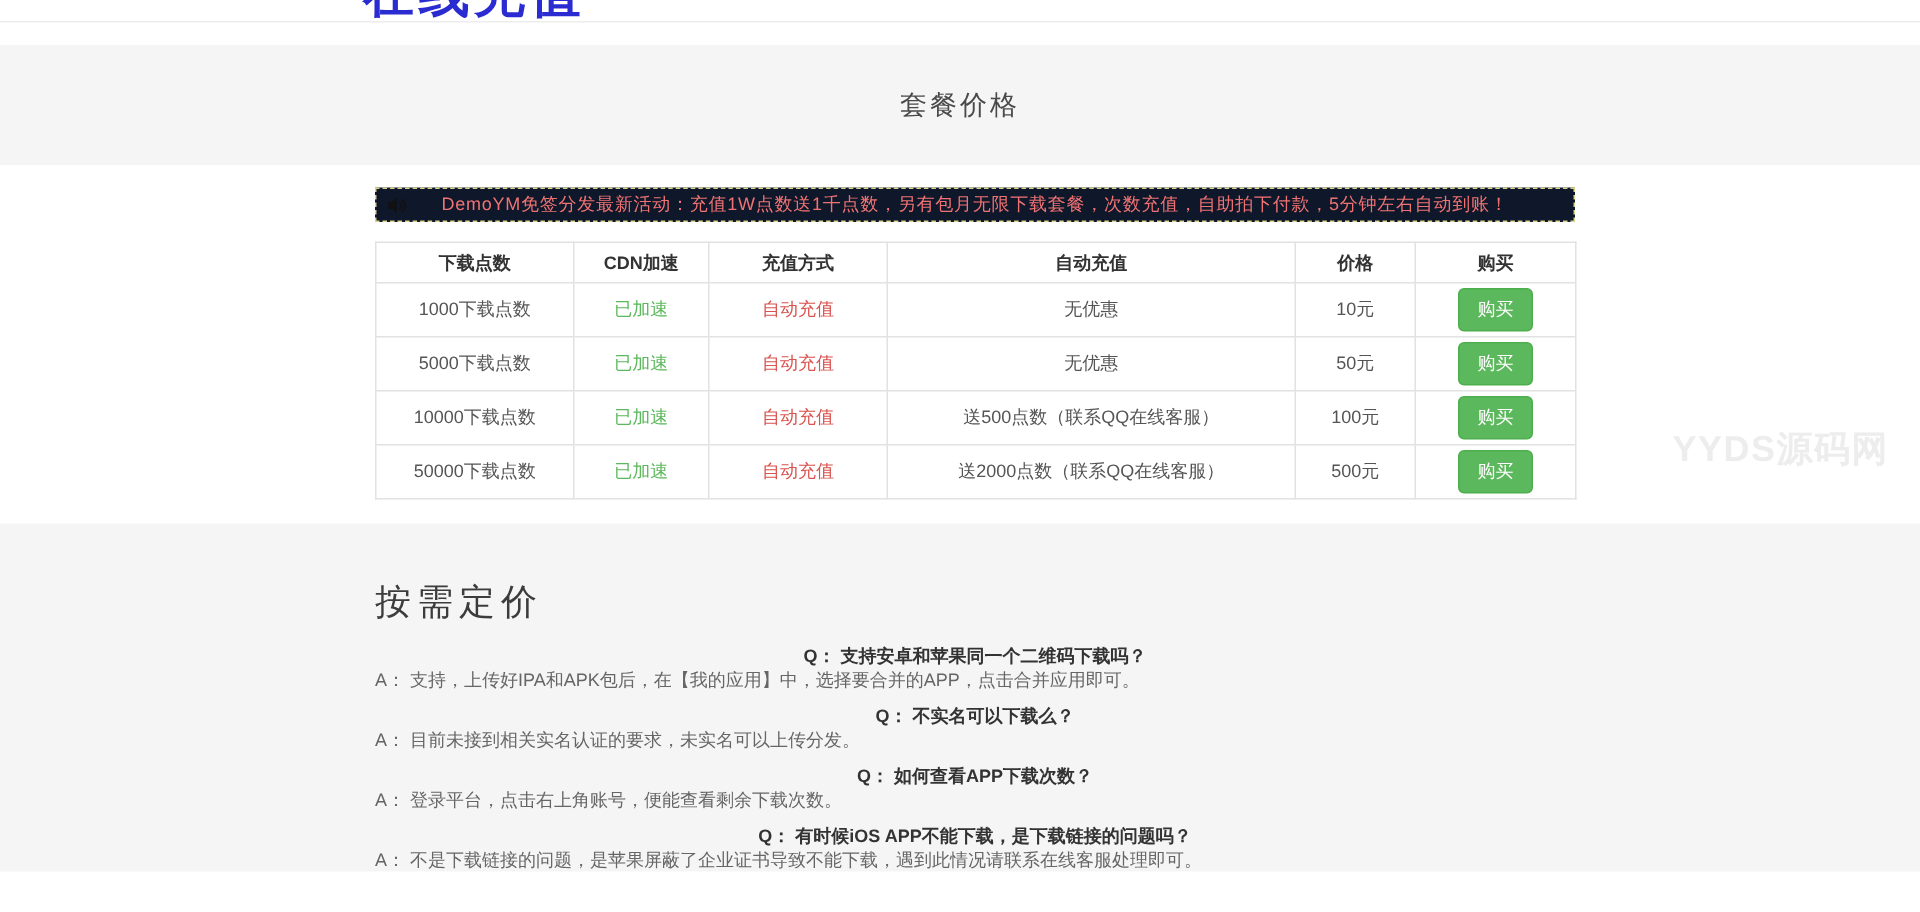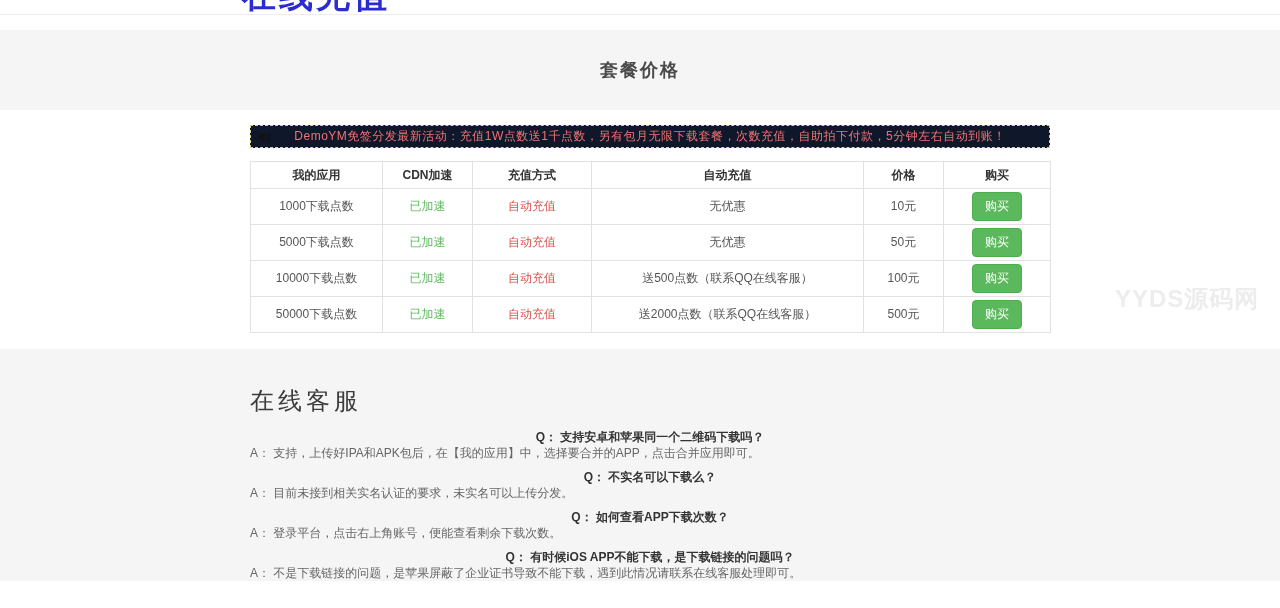--- a/index.html
+++ b/index.html
@@ -10,21 +10,21 @@
   
   .top-header { position:relative; height:30px; background:#fff; overflow:hidden; }
   .top-header .header-line { position:absolute; left:0; top:14px; width:100%; height:1px;
     background:#ededed; }
   .logo { position:absolute; left:242px; top:-27px; font-size:34px; font-weight:bold;
     color:#2b2bd2; letter-spacing:3px; white-space:nowrap; cursor:pointer; }
 
   
   .title-band { height:80px; background:#f5f5f5; display:flex; align-items:center;
     justify-content:center; }
-  .pricing-title { font-family:"Liberation Serif","DejaVu Serif",serif; font-weight:bold;
+  .pricing-title { font-family:"Liberation Serif","DejaVu Serif",serif; font-weight:normal;
     font-size:18px; color:#4a4a4a; letter-spacing:2px; }
 
   .container { width:800px; margin:0 auto 0 250px; }
 
   
   .pricing-section { background:#fff; padding:15px 0 16px 0; }
 
   .notice { position:relative; height:23px; border:1px dashed #d9d48a; background:#0f172a;
     display:flex; align-items:center; justify-content:center; margin-bottom:13px; }
   .notice .speaker { position:absolute; left:7px; top:4px; }
@@ -76,21 +76,21 @@
           <path d="M10.3 5 A3.6 3.6 0 0 1 10.3 11" stroke="#111" fill="none" stroke-width="1.4"></path>
           <path d="M12.3 3 A6.2 6.2 0 0 1 12.3 13" stroke="#111" fill="none" stroke-width="1.4"></path>
         </svg>
       </span>
       <span class="notice-text">DemoYM免签分发最新活动：充值1W点数送1千点数，另有包月无限下载套餐，次数充值，自助拍下付款，5分钟左右自动到账！</span>
     </div>
 
     <table class="pricing">
       <thead>
           <tr id="thead-row">
-            <th>我的应用</th>
+            <th>下载点数</th>
             <th>CDN加速</th>
             <th>充值方式</th>
             <th>自动充值</th>
             <th>价格</th>
             <th>购买</th>
           </tr>
         </thead>
       <tbody id="tbody">
           <tr>
             <td>1000下载点数</td>
@@ -124,21 +124,21 @@
             <td>500元</td>
             <td><button class="buy-btn">购买</button></td>
           </tr>
         </tbody>
     </table>
   </div>
 </div>
 
 <div class="faq-section">
   <div class="container">
-    <h2 class="faq-title">在线客服</h2>
+    <h2 class="faq-title">按需定价</h2>
     <div id="faq-list">
         <div class="qa">
           <p class="q">Q： 支持安卓和苹果同一个二维码下载吗？</p>
           <p class="a">A： 支持，上传好IPA和APK包后，在【我的应用】中，选择要合并的APP，点击合并应用即可。</p>
         </div>
         <div class="qa">
           <p class="q">Q： 不实名可以下载么？</p>
           <p class="a">A： 目前未接到相关实名认证的要求，未实名可以上传分发。</p>
         </div>
         <div class="qa">

